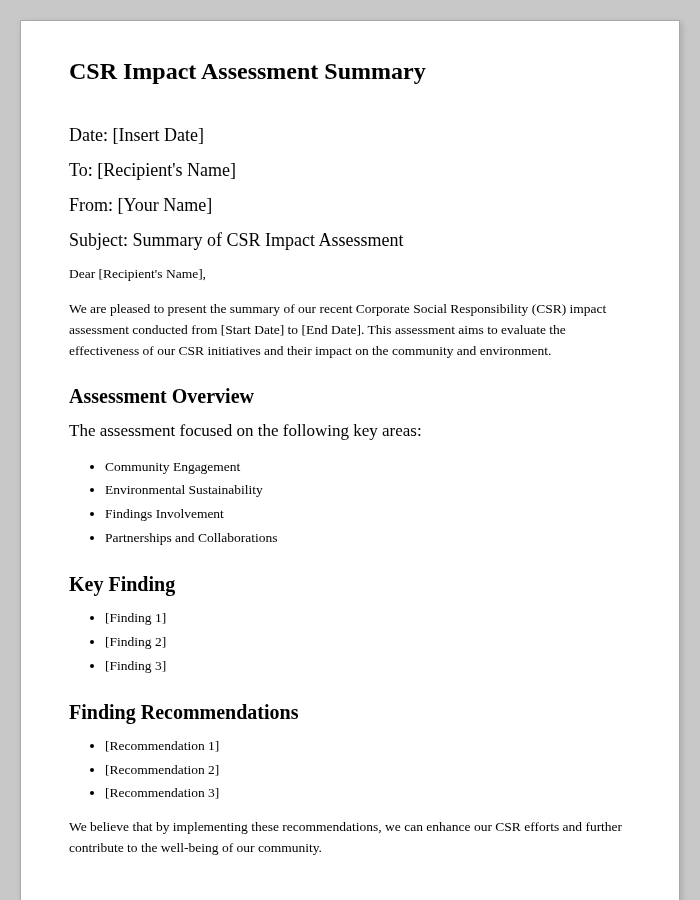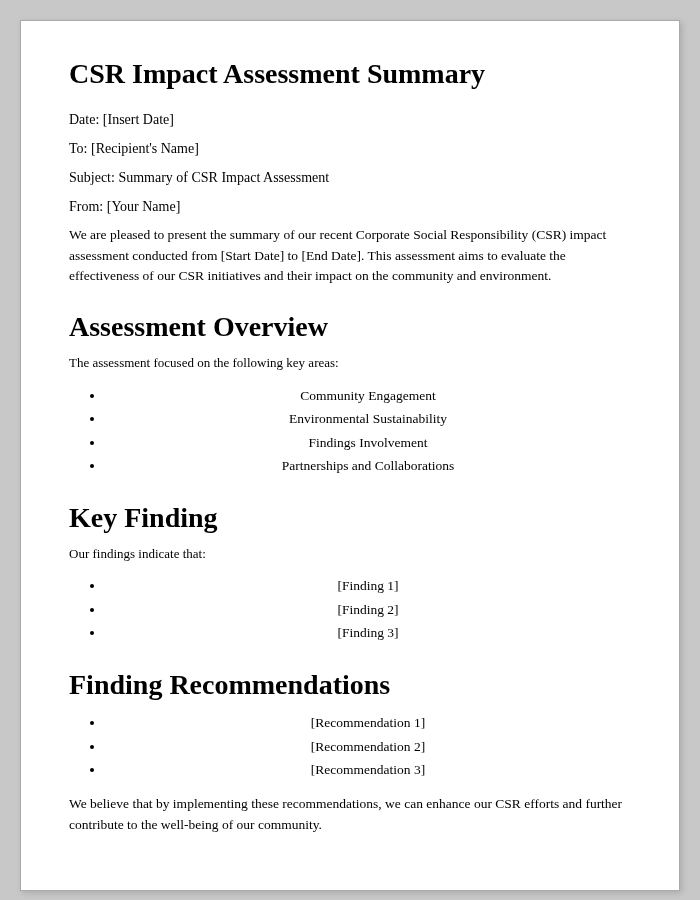--- a/index.html
+++ b/index.html
@@ -21,96 +21,95 @@
     .document {
       background: #ffffff;
       width: 660px;
       min-height: 860px;
       padding: 36px 48px 40px 48px;
       border: 1px solid #aaa;
       box-shadow: 2px 2px 6px rgba(0,0,0,0.15);
     }
 
     .doc-title {
-      font-size: 28px;
+      font-size: 24px;
       font-weight: bold;
-      margin-bottom: 18px;
+      margin-bottom: 36px;
       line-height: 1.2;
     }
 
     .meta-line {
-      font-size: 14px;
+      font-size: 18px;
       margin-bottom: 8px;
       line-height: 1.5;
     }
 
     .body-text {
       font-size: 13.5px;
       line-height: 1.55;
       margin-bottom: 14px;
     }
 
     .section-heading {
-      font-size: 28px;
+      font-size: 20px;
       font-weight: bold;
       margin-top: 24px;
       margin-bottom: 10px;
     }
 
     .bullet-list {
       list-style: disc;
       margin-left: 36px;
       margin-bottom: 12px;
       font-size: 13.5px;
       line-height: 1.75;
-      text-align: center;
     }
 
     .bullet-list li {
       margin-bottom: 0;
     }
 
     .section-body-text {
-      font-size: 13px;
+      font-size: 17px;
       line-height: 1.55;
       margin-bottom: 10px;
     }
   </style>
 </head>
 <body>
 
 <div class="document">
 
   <h1 class="doc-title">CSR Impact Assessment Summary</h1>
 
   <p class="meta-line">Date: [Insert Date]</p>
 
   <p class="meta-line">To: [Recipient's Name]</p>
 
+  <p class="meta-line">From: [Your Name]</p>
+
   <p class="meta-line">Subject: Summary of CSR Impact Assessment</p>
 
-  <p class="meta-line">From: [Your Name]</p>
-
+  <p class="body-text" style="margin-top: 10px;">Dear [Recipient's Name],</p>
 
   <p class="body-text">We are pleased to present the summary of our recent Corporate Social Responsibility (CSR) impact assessment conducted from [Start Date] to [End Date]. This assessment aims to evaluate the effectiveness of our CSR initiatives and their impact on the community and environment.</p>
 
   <h2 class="section-heading">Assessment Overview</h2>
 
   <p class="section-body-text">The assessment focused on the following key areas:</p>
 
   <ul class="bullet-list">
     <li>Community Engagement</li>
     <li>Environmental Sustainability</li>
     <li>Findings Involvement</li>
     <li>Partnerships and Collaborations</li>
   </ul>
 
   <h2 class="section-heading">Key Finding</h2>
 
-  <p class="section-body-text">Our findings indicate that:</p>
 
   <ul class="bullet-list">
     <li>[Finding 1]</li>
     <li>[Finding 2]</li>
     <li>[Finding 3]</li>
   </ul>
 
   <h2 class="section-heading">Finding Recommendations</h2>
 
 

